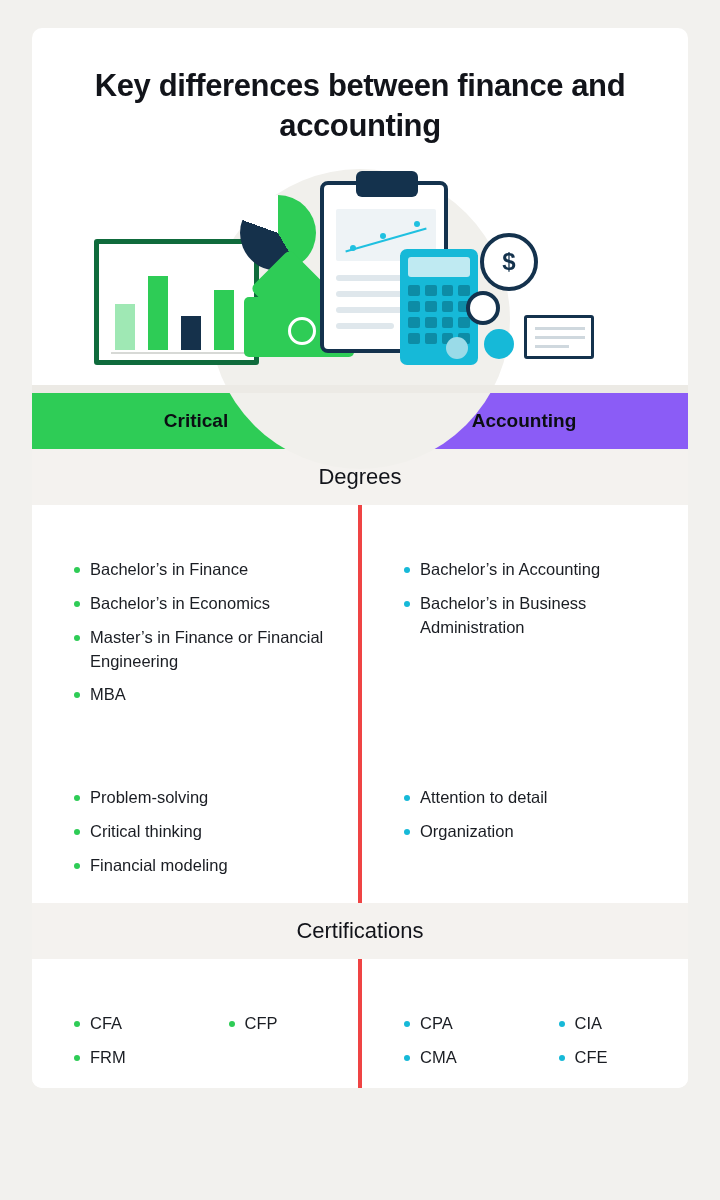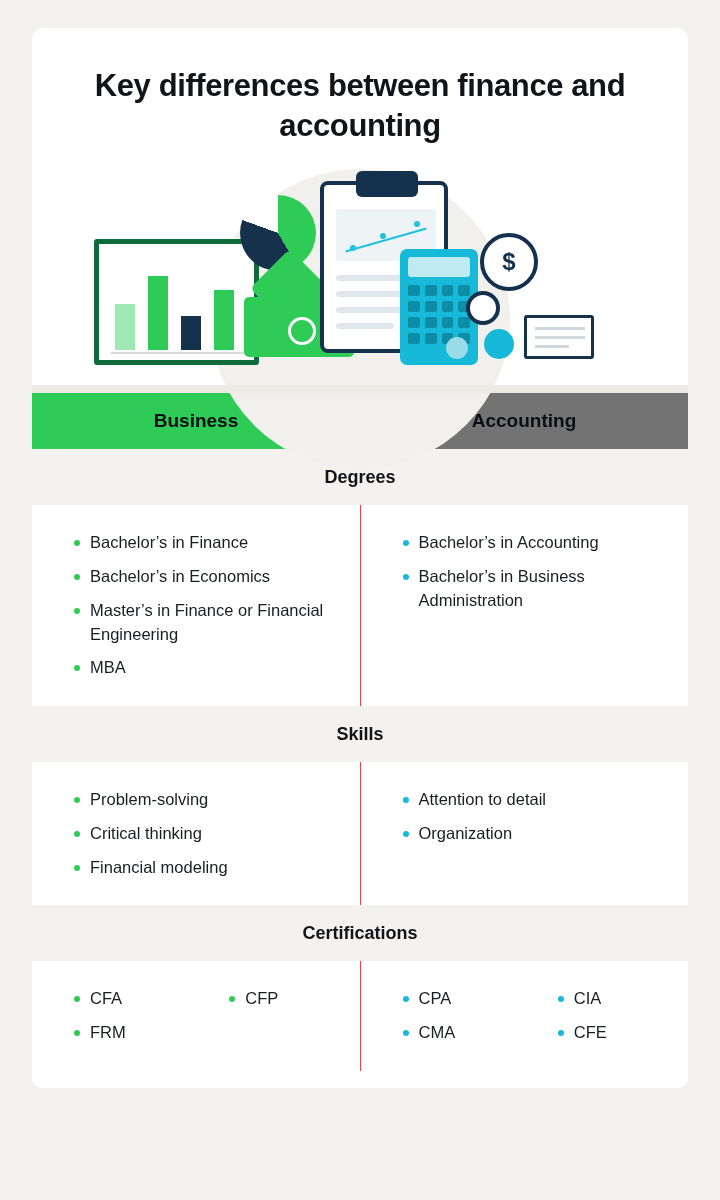--- a/index.html
+++ b/index.html
@@ -176,35 +176,35 @@
 
   
   .cols { display: flex; }
   .col-head {
     flex: 1;
     height: 56px;
     display: flex; align-items: center; justify-content: center;
     font-size: 19px; font-weight: bold; color: #0b0e13;
   }
   .col-head.finance { background: #2ecc56; }
-  .col-head.accounting { background: #737373; }
+  .col-head.accounting { background: #8b5cf6; }
 
   .section-head {
     height: 56px;
     display: flex; align-items: center; justify-content: center;
     background: #f4f2ef;
-    font-size: 18px; font-weight: bold; color: #12141a;
+    font-size: 22px; font-weight: normal; color: #12141a;
   }
   .row { display: flex; background: #ffffff; }
   .cell {
     flex: 1;
     padding: 26px 10px 26px 42px;
   }
-  .cell + .cell { border-left: 1px solid #ef4444; }
-  ul { list-style: none; }
+  .cell + .cell { border-left: 4px solid #ef4444; }
+  ul { list-style: none; margin-top: 27px; }
   li {
     position: relative;
     font-size: 16.5px;
     line-height: 1.44;
     color: #1a1d23;
     padding-left: 16px;
     margin-bottom: 10px;
   }
   li:last-child { margin-bottom: 0; }
   li:before {
@@ -291,21 +291,21 @@
       <div class="papers">
         <i></i>
           <i></i>
           <i></i>
       </div>
       <div class="ground"></div>
     </div>
 
     <div class="cols">
       <div class="col-head finance">
-        <span>Business</span>
+        <span>Critical</span>
       </div>
       <div class="col-head accounting">
         <span>Accounting</span>
       </div>
     </div>
 
     <div class="section-head">
       <span>Degrees</span>
     </div>
     <div class="row">
@@ -318,23 +318,20 @@
         </ul>
       </div>
       <div class="cell">
         <ul class="accounting-list">
           <li>Bachelor’s in Accounting</li>
           <li>Bachelor’s in Business Administration</li>
         </ul>
       </div>
     </div>
 
-    <div class="section-head">
-      <span>Skills</span>
-    </div>
     <div class="row">
       <div class="cell">
         <ul class="finance-list">
           <li>Problem-solving</li>
           <li>Critical thinking</li>
           <li>Financial modeling</li>
         </ul>
       </div>
       <div class="cell">
         <ul class="accounting-list">

